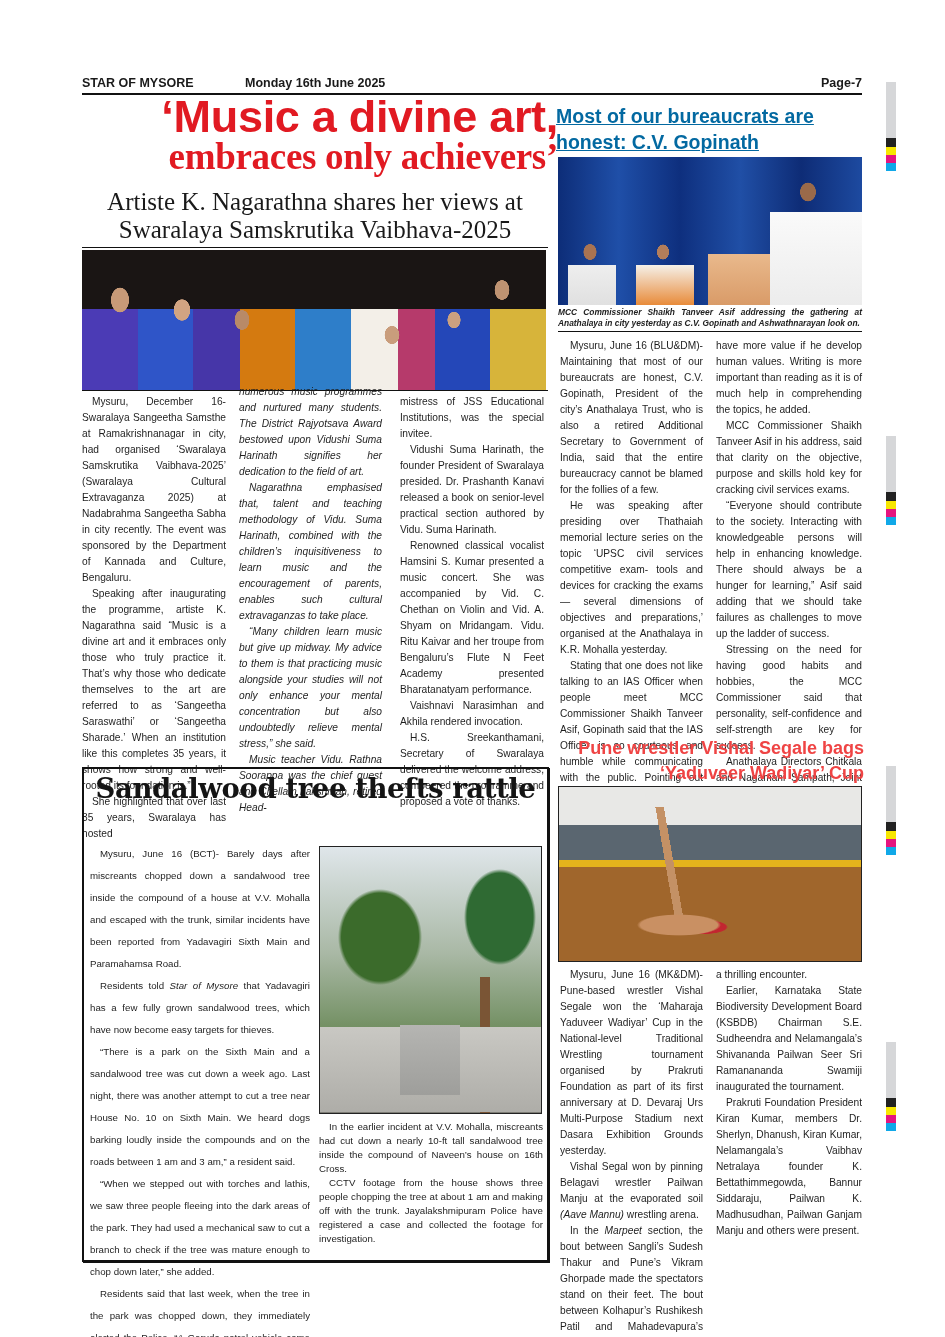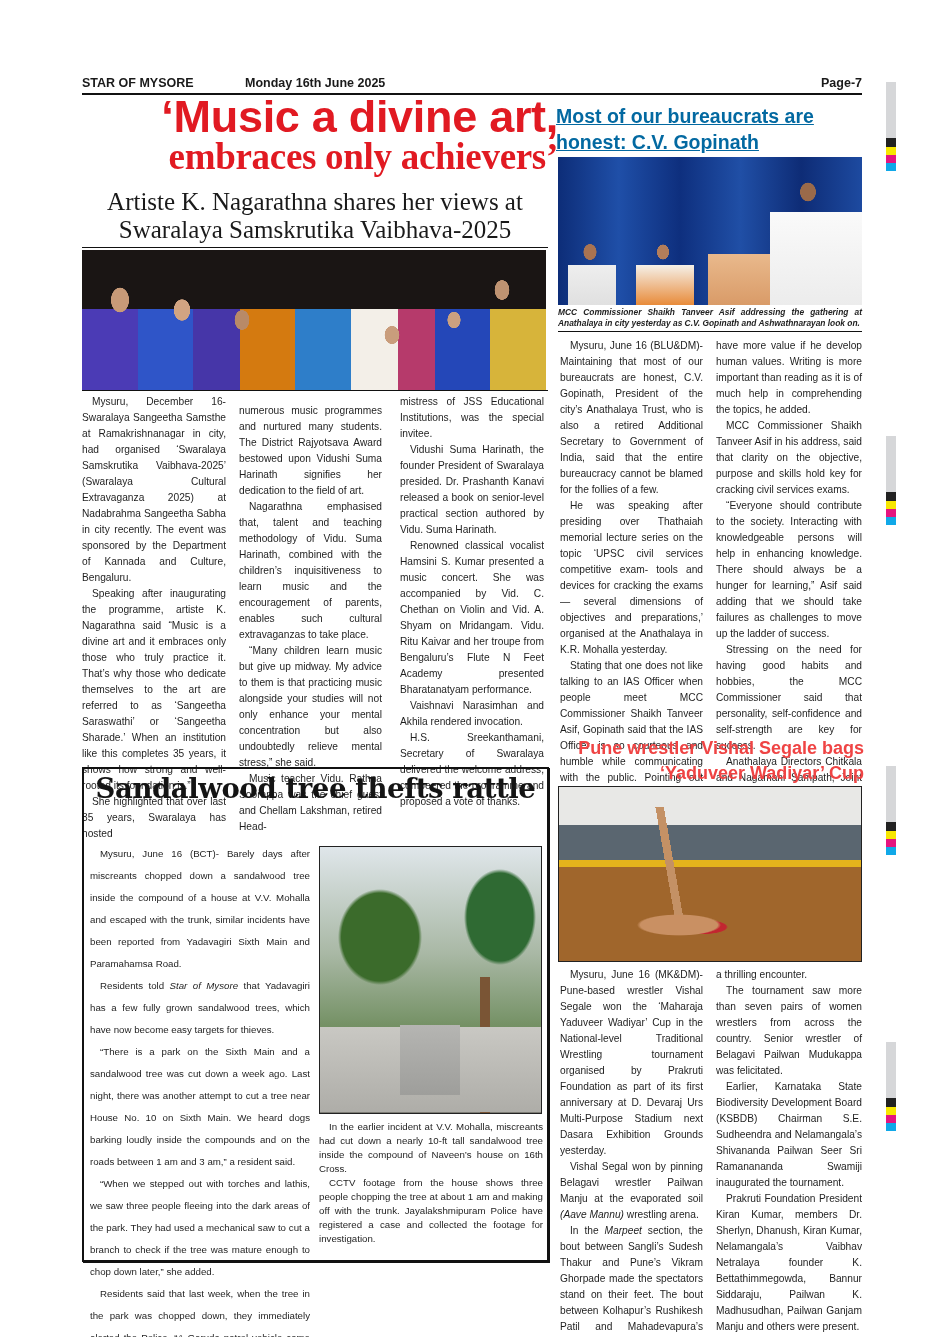--- a/index.html
+++ b/index.html
@@ -42,21 +42,21 @@
     background-size: 100% 100%, 100% 100%, 100% 100%, 100% 100%, 100% 100%, 100% 100%, 100% 58%;
     background-position: 0 0,0 0,0 0,0 0,0 0,0 0, 0 100%;
     background-repeat: no-repeat;
     background-color: #1a1514;
   }
   .rule-photo1 { left: 82px; top: 390px; width: 466px; height: 1px; background: #111; }
 
   .col { font-size: 10.2px; line-height: 16px; text-align: justify; color: #1e1e1e; }
   .col p { text-indent: 10px; }
   .a1c1 { left: 82px; top: 394px; width: 144px; }
-  .a1c2 { left: 239px; top: 403px; width: 143px; }
+  .a1c2 { left: 239px; top: 384px; width: 143px; font-style: italic; }
   .a1c3 { left: 400px; top: 394px; width: 144px; }
 
   
   .h2 { left: 556px; top: 103px; width: 308px; text-align: left; font-weight: bold; font-size: 19.5px; line-height: 26px; color: #0369a1; text-decoration: underline; }
   .photo2 { left: 558px; top: 157px; width: 304px; height: 148px;
     background:
       radial-gradient(ellipse 14px 17px at 32px 95px, #a87352 45%, transparent 48%),
       linear-gradient(#eeeeee, #e0e0e0) 10px 108px / 48px 40px no-repeat,
       radial-gradient(ellipse 13px 16px at 105px 95px, #b37d5a 45%, transparent 48%),
       linear-gradient(#f5f0e8, #e88b3a) 78px 108px / 58px 40px no-repeat,
@@ -209,16 +209,15 @@
   <div>‘Yaduveer Wadiyar’ Cup</div>
 </div>
 <div class="abs photo photo4" title="Two wrestlers grappling in a soil arena with spectators"></div>
 <div class="abs col a4c1">
   <p>Mysuru, June 16 (MK&amp;DM)- Pune-based wrestler Vishal Segale won the ‘Maharaja Yaduveer Wadiyar’ Cup in the National-level Traditional Wrestling tournament organised by Prakruti Foundation as part of its first anniversary at D. Devaraj Urs Multi-Purpose Stadium next Dasara Exhibition Grounds yesterday.</p>
   <p><span>Vishal Segal won by pinning Belagavi wrestler Pailwan Manju at the evaporated soil </span><i>(Aave Mannu)</i><span> wrestling arena.</span></p>
   <p style="text-align-last:justify"><span>In the </span><i>Marpeet</i><span> section, the bout between Sangli’s Sudesh Thakur and Pune’s Vikram Ghorpade made the spectators stand on their feet. The bout between Kolhapur’s Rushikesh Patil and Mahadevapura’s Vikas too was</span></p>
 </div>
 <div class="abs col a4c2">
   <p style="text-indent:0">a thrilling encounter.</p>
-  <p>The tournament saw more than seven pairs of women wrestlers from across the country. Senior wrestler of Belagavi Pailwan Mudukappa was felicitated.</p>
   <p>Earlier, Karnataka State Biodiversity Development Board (KSBDB) Chairman S.E. Sudheendra and Nelamangala’s Shivananda Pailwan Seer Sri Ramanananda Swamiji inaugurated the tournament.</p>
   <p>Prakruti Foundation President Kiran Kumar, members Dr. Sherlyn, Dhanush, Kiran Kumar, Nelamangala’s Vaibhav Netralaya founder K. Bettathimmegowda, Bannur Siddaraju, Pailwan K. Madhusudhan, Pailwan Ganjam Manju and others were present.</p>
 </div>
 
 </body></html>

